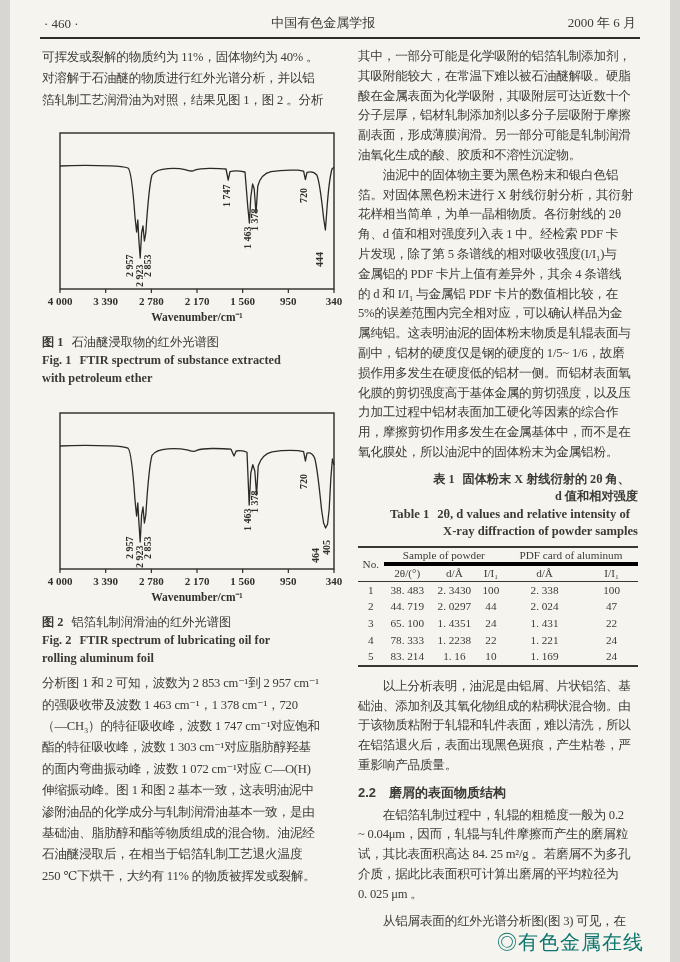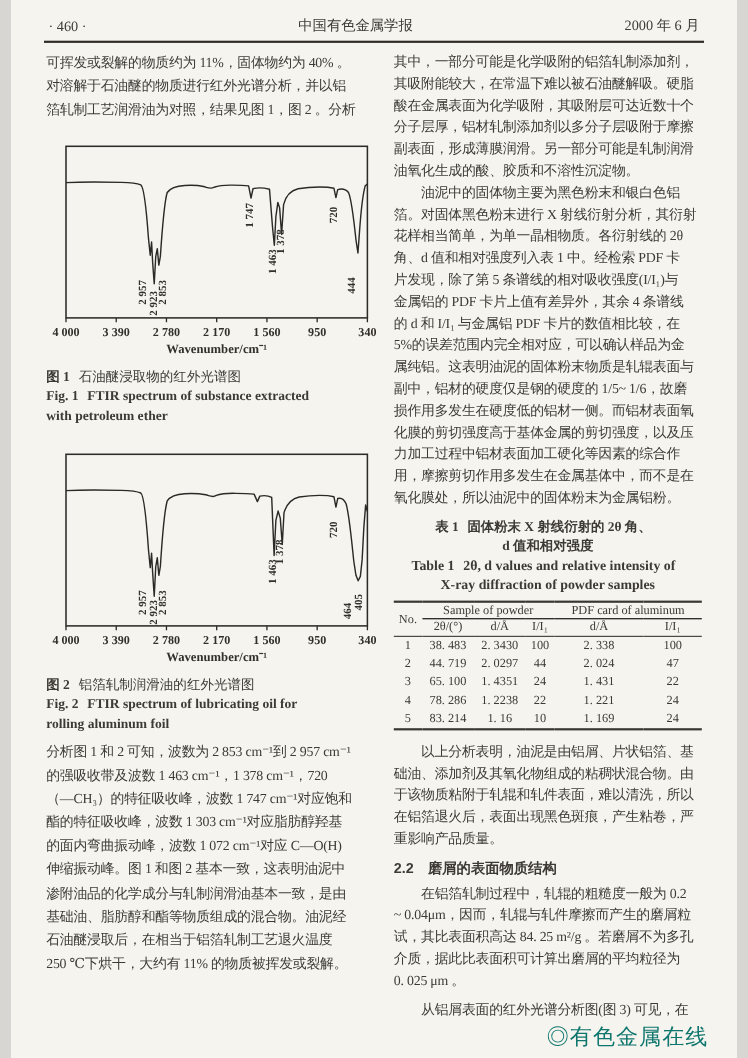--- a/index.html
+++ b/index.html
@@ -28,31 +28,31 @@
   .fig svg { display:block; width:300px; height:212px; }
   .frame { fill:none; stroke:#2c2a26; stroke-width:1.4; }
   .spectrum { fill:none; stroke:#2c2a26; stroke-width:1.3; stroke-linejoin:round; }
   .tick { stroke:#2c2a26; stroke-width:1.2; }
   .tick-label { font-family:"Liberation Serif",serif; font-size:11px; font-weight:bold; fill:#33302c; }
   .axis-label { font-family:"Liberation Serif",serif; font-size:11.5px; font-weight:bold; fill:#33302c; }
   .peak-label { font-family:"Liberation Serif",serif; font-size:10px; font-weight:bold; fill:#33302c; }
   .cap { text-align:left; font-size:12.3px; line-height:18px; }
   .cap b { margin-right:8px; }
   
-  .tcap { text-align:center; font-size:12.2px; line-height:17.5px; }
+  .tcap { text-align:right; font-size:12.2px; line-height:17.5px; }
   .tcap.first { margin-top:8px; }
   .tcap b { margin-right:8px; }
   .tcap-en { font-size:12.6px; }
   
   table.xrd {
     width:100%; border-collapse:collapse; margin:5px 0 8px 0;
     font-size:11.2px; border-top:2px solid #3a3732; border-bottom:2px solid #3a3732;
   }
   table.xrd th, table.xrd td { text-align:center; padding:1px 2px; font-weight:normal; }
-  table.xrd th.group { border-bottom:1px solid #000000; }
+  table.xrd th.group { border-bottom:4px solid #000000; }
   table.xrd tr.subhead th { border-bottom:1.2px solid #3a3732; padding-bottom:2px; }
   table.xrd th.no-col { border-bottom:1.2px solid #3a3732; }
   table.xrd td { line-height:14.6px; }
   .section-heading { font-weight:bold; font-size:13px; margin:8px 0 4px 0;
     font-family:"Liberation Sans","DejaVu Sans",sans-serif; }
   .right .para3 { margin-top:10px; }
   .right .para5 { margin-top:7px; }
   .watermark {
     position:absolute; right:26px; bottom:6px; color:#0f766e; font-size:20px;
     letter-spacing:1px; font-family:Liberation Sans, sans-serif;
@@ -226,21 +226,21 @@
             <tr>
               <td>3</td>
               <td>65. 100</td>
               <td>1. 4351</td>
               <td>24</td>
               <td>1. 431</td>
               <td>22</td>
             </tr>
             <tr>
               <td>4</td>
-              <td>78. 286</td>
+              <td>78. 333</td>
               <td>1. 2238</td>
               <td>22</td>
               <td>1. 221</td>
               <td>24</td>
             </tr>
             <tr>
               <td>5</td>
               <td>83. 214</td>
               <td>1. 16</td>
               <td>10</td>

